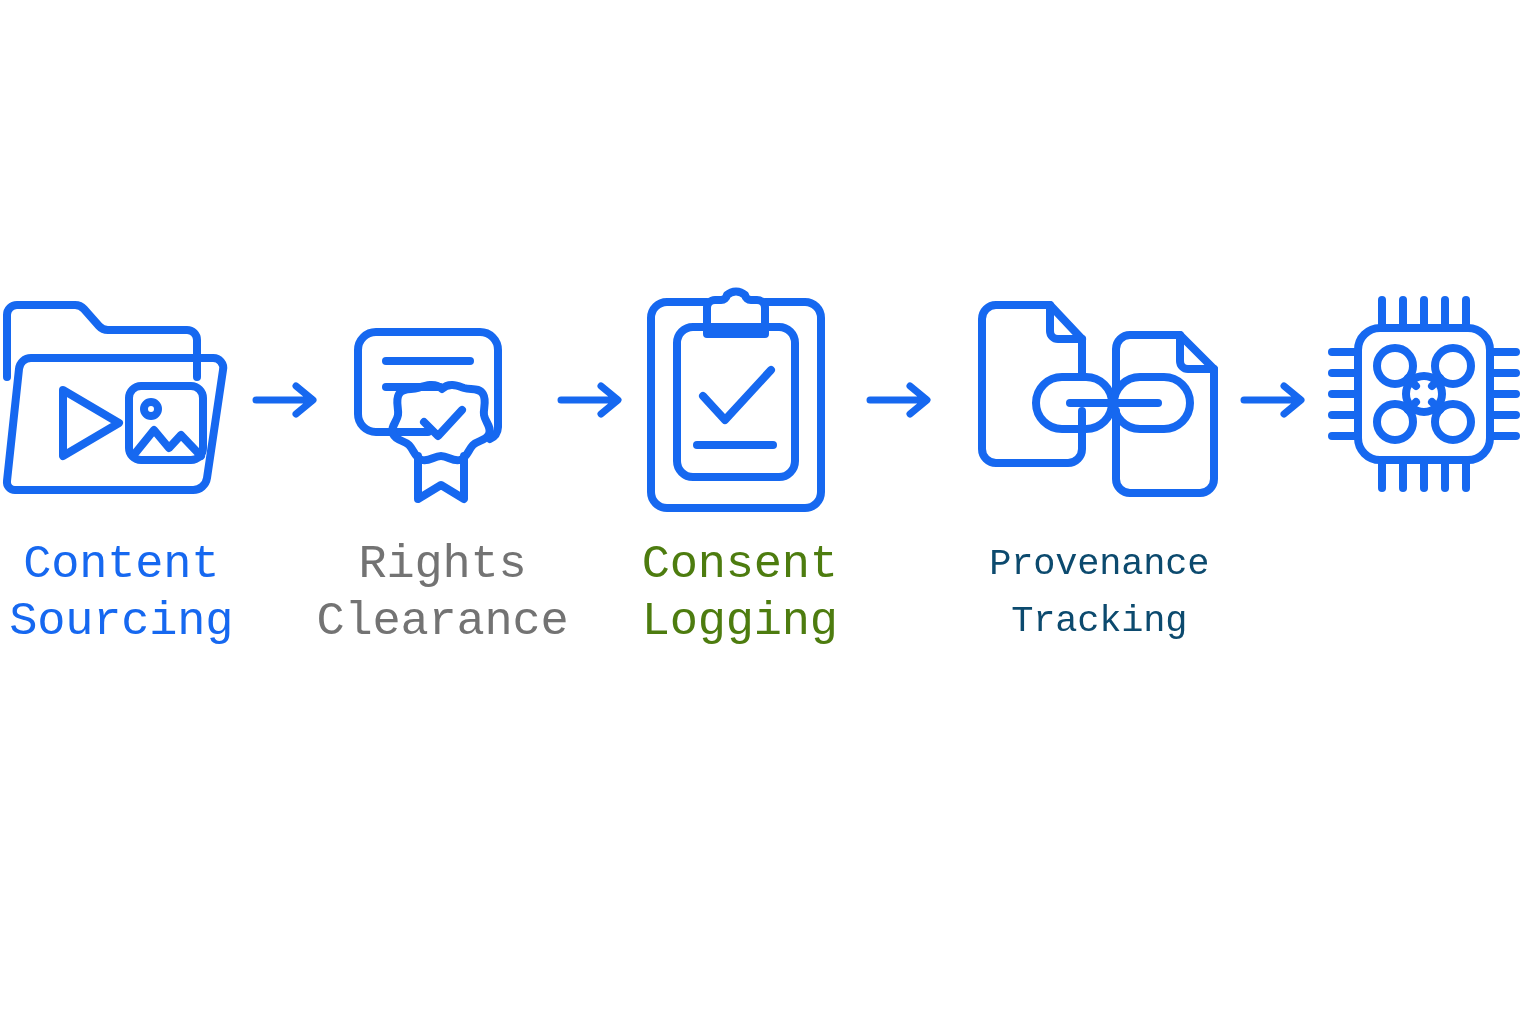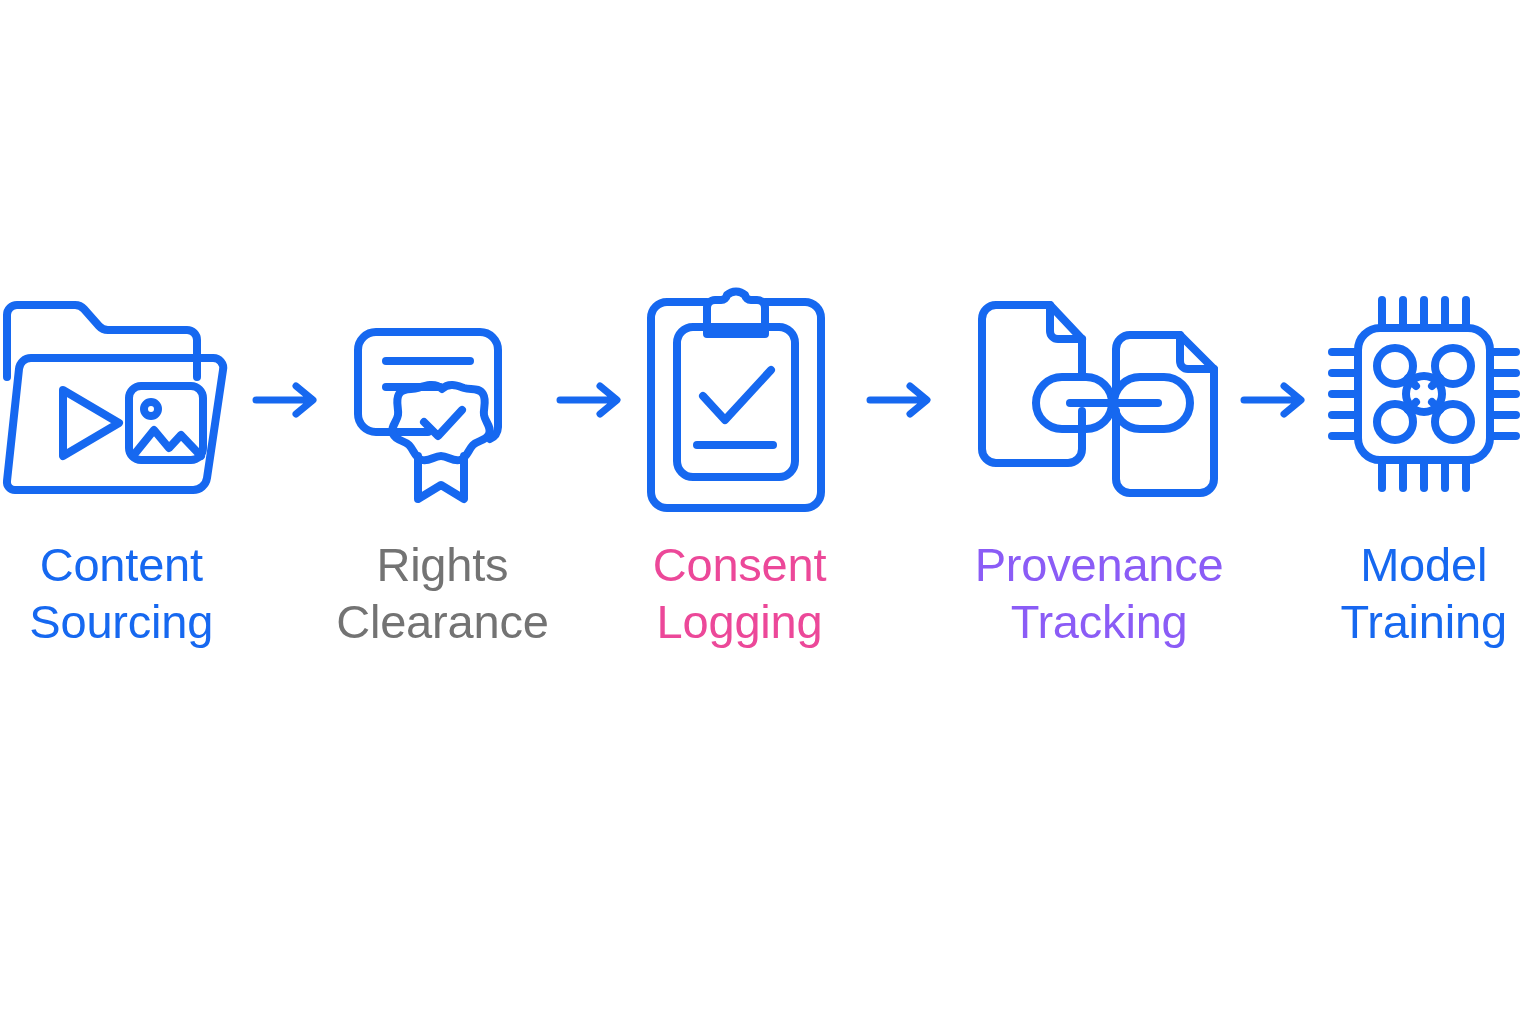--- a/index.html
+++ b/index.html
@@ -49,20 +49,21 @@
   }
   .stage-label {
     margin-top: 16px;
     text-align: center;
     color: #1668f0;
     font-size: 47px;
     line-height: 57px;
     font-weight: 400;
     white-space: pre-line;
     letter-spacing: -0.2px;
+    font-family: Liberation Mono, monospace;
   }
   .connector {
     width: 100px;
     height: 240px;
     display: flex;
     align-items: center;
     justify-content: center;
     flex: none;
   }
   
@@ -159,21 +160,21 @@
 
           <path d="M62 54 L62 28 A8 8 0 0 1 70 20 L76 20 A6 6 0 0 0 82 15 A13 13 0 0 1 100 15 A6 6 0 0 0 106 20 L112 20 A8 8 0 0 1 120 28 L120 54 Z"></path>
 
           <rect x="32" y="47" width="118" height="150" rx="16"></rect>
 
           <path d="M58 116 L80 140 L126 90"></path>
 
           <path d="M52 165 L128 165"></path>
         </svg>
       </div>
-      <div class="stage-label" style="color: #ec4899; font-size: 47px;">Consent
+      <div class="stage-label" style="color: #4d7c0f; font-size: 47px;">Consent
 Logging</div>
     </div>
 
     <div class="connector conn-2">
       <svg width="72" height="40" viewBox="0 0 72 40" fill="none" stroke="#1668f0" stroke-width="7" stroke-linecap="round" stroke-linejoin="round">
         <path d="M4 20 L60 20 M44 6 L61 20 L44 34"></path>
       </svg>
     </div>
 
     <div class="stage stage-3">
@@ -184,21 +185,21 @@
           <path d="M76 12 L76 38 A8 8 0 0 0 84 46 L108 46"></path>
 
           <path d="M142 78 L142 98 M142 118 L142 186 A14 14 0 0 0 156 200 L226 200 A14 14 0 0 0 240 186 L240 76 L206 42 L156 42 A14 14 0 0 0 142 56 L142 78"></path>
           <path d="M206 42 L206 68 A8 8 0 0 0 214 76 L240 76"></path>
 
           <rect x="62" y="84" width="76" height="52" rx="26"></rect>
           <rect x="140" y="84" width="76" height="52" rx="26"></rect>
           <path d="M96 110 L184 110"></path>
         </svg>
       </div>
-      <div class="stage-label" style="color: #8b5cf6; font-size: 47px;">Provenance
+      <div class="stage-label" style="color: #0c4a6e; font-size: 37px;">Provenance
 Tracking</div>
     </div>
 
     <div class="connector conn-3">
       <svg width="72" height="40" viewBox="0 0 72 40" fill="none" stroke="#1668f0" stroke-width="7" stroke-linecap="round" stroke-linejoin="round">
         <path d="M4 20 L60 20 M44 6 L61 20 L44 34"></path>
       </svg>
     </div>
 
     <div class="stage stage-4">
@@ -246,18 +247,16 @@
               <path d="M116 122 L108 114"></path>
           </g>
 
           <circle cx="71" cy="78" r="18"></circle>
           <circle cx="129" cy="78" r="18"></circle>
           <circle cx="100" cy="106" r="18"></circle>
           <circle cx="71" cy="134" r="18"></circle>
           <circle cx="129" cy="134" r="18"></circle>
         </svg>
       </div>
-      <div class="stage-label" style="color: rgb(22, 104, 240); font-size: 47px;">Model
-Training</div>
     </div>
 
   </div>
 </div>
 
 </body></html>

